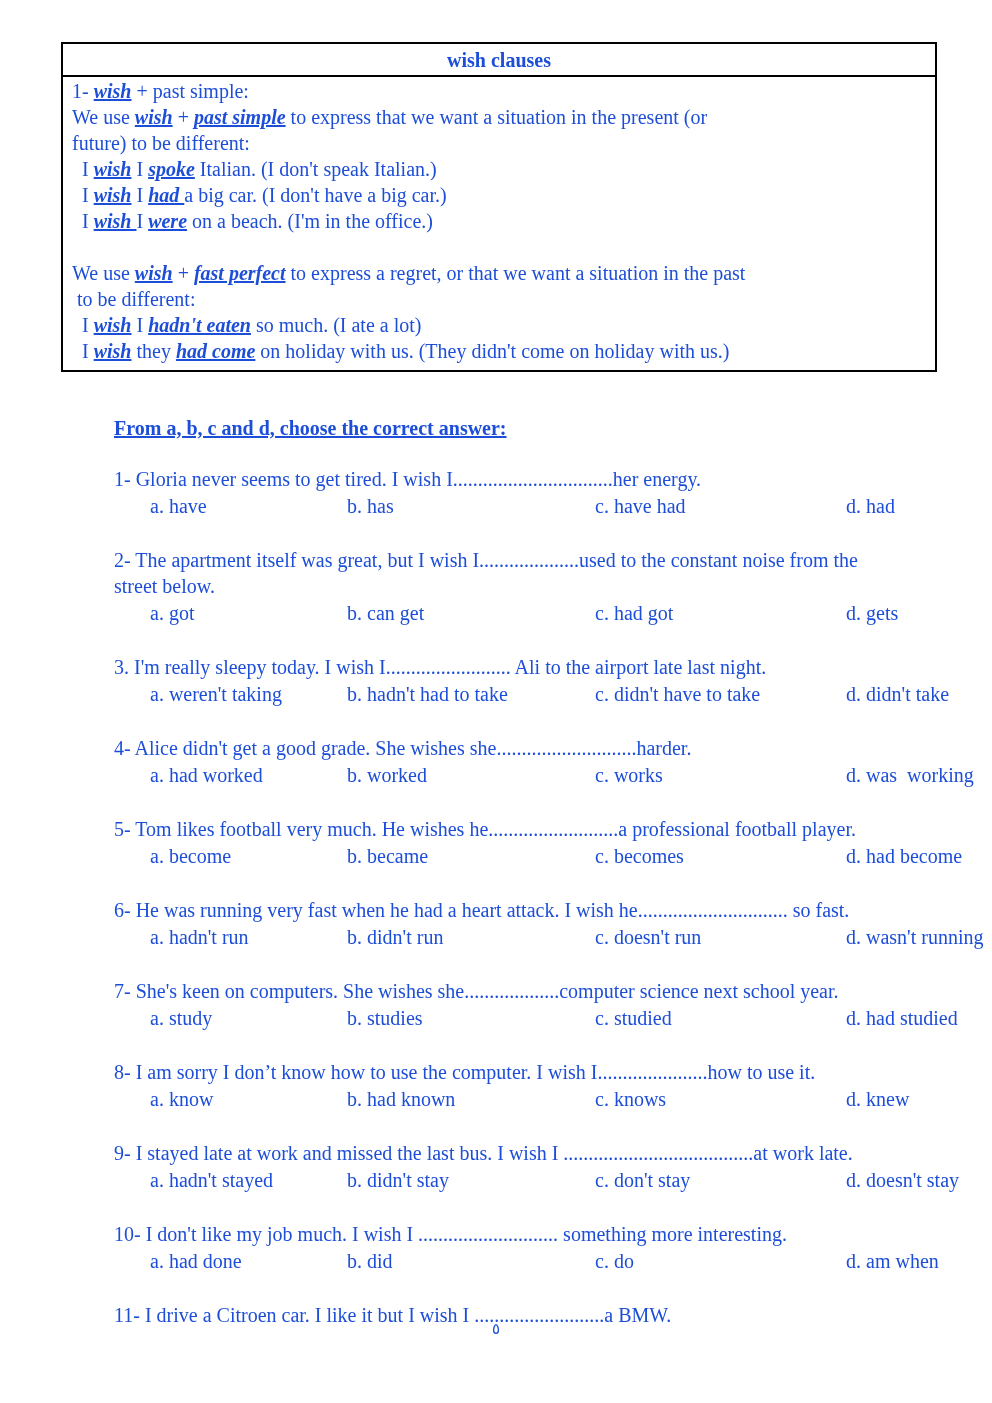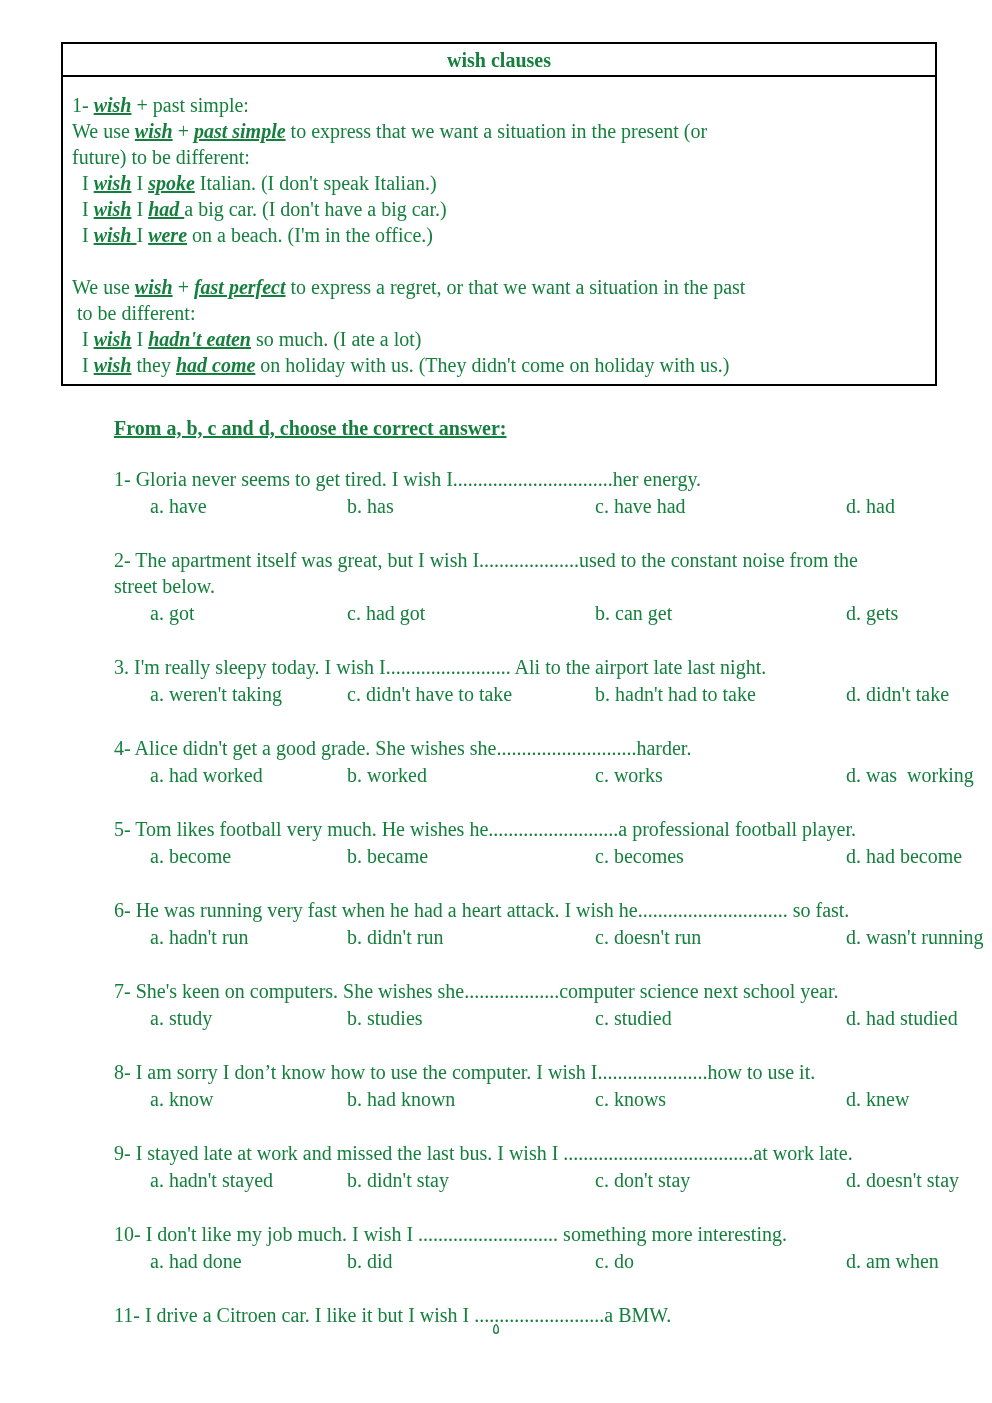--- a/index.html
+++ b/index.html
@@ -2,21 +2,21 @@
 <html><head>
 <meta charset="utf-8">
 <style>
   * { box-sizing: border-box; }
   html, body { margin: 0; padding: 0; background: #ffffff; }
   .page {
     position: relative;
     width: 992px;
     height: 1403px;
     background: #ffffff;
-    color: #15803d;
+    color: #1d4ed8;
     font-family: "Liberation Serif", serif;
     font-size: 20px;
     line-height: 26px;
     overflow: hidden;
   }
   
   .rulebox {
     position: absolute;
     left: 61px;
     top: 42px;
@@ -24,21 +24,21 @@
     border: 2px solid #000;
   }
   .rulebox-title {
     font-weight: bold;
     text-align: center;
     border-bottom: 2px solid #000;
     padding: 3px 0 2px 0;
     line-height: 26px;
   }
   .rulebox-body {
-    padding: 15px 8px 6px 9px;
+    padding: 1px 8px 6px 9px;
   }
   .rule-line {
     white-space: pre-wrap;
     min-height: 26px;
   }
   .kw {
     font-weight: bold;
     font-style: italic;
     text-decoration: underline;
   }
@@ -108,31 +108,31 @@
             <span class="option">b. has</span>
             <span class="option">c. have had</span>
             <span class="option">d. had</span>
           </div>
         </div>
         <div class="question">
           <div class="q-line">2- The apartment itself was great, but I wish I....................used to the constant noise from the</div>
           <div class="q-line">street below.</div>
           <div class="options">
             <span class="option">a. got</span>
+            <span class="option">b. can get</span>
             <span class="option">c. had got</span>
-            <span class="option">b. can get</span>
             <span class="option">d. gets</span>
           </div>
         </div>
         <div class="question">
           <div class="q-line">3. I'm really sleepy today. I wish I......................... Ali to the airport late last night.</div>
           <div class="options">
             <span class="option">a. weren't taking</span>
+            <span class="option">b. hadn't had to take</span>
             <span class="option">c. didn't have to take</span>
-            <span class="option">b. hadn't had to take</span>
             <span class="option">d. didn't take</span>
           </div>
         </div>
         <div class="question">
           <div class="q-line">4- Alice didn't get a good grade. She wishes she............................harder.</div>
           <div class="options">
             <span class="option">a. had worked</span>
             <span class="option">b. worked</span>
             <span class="option">c. works</span>
             <span class="option">d. was  working</span>

